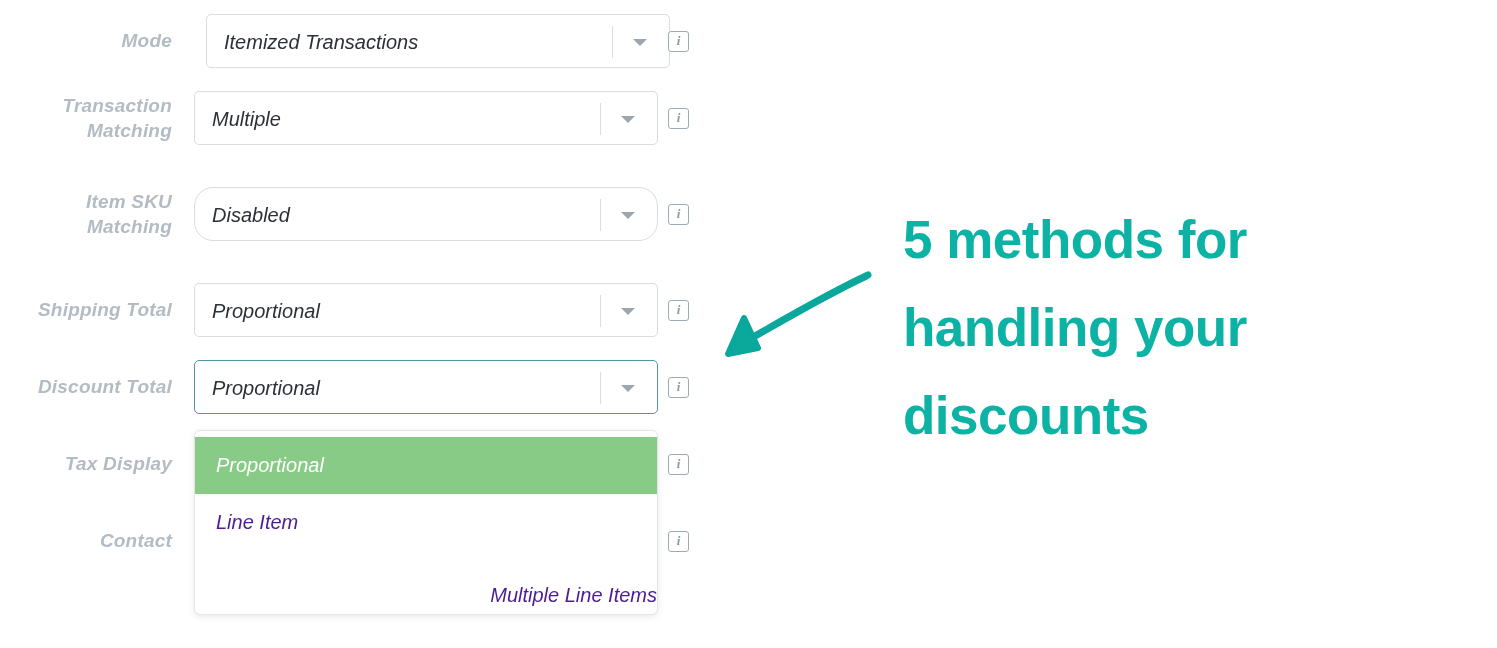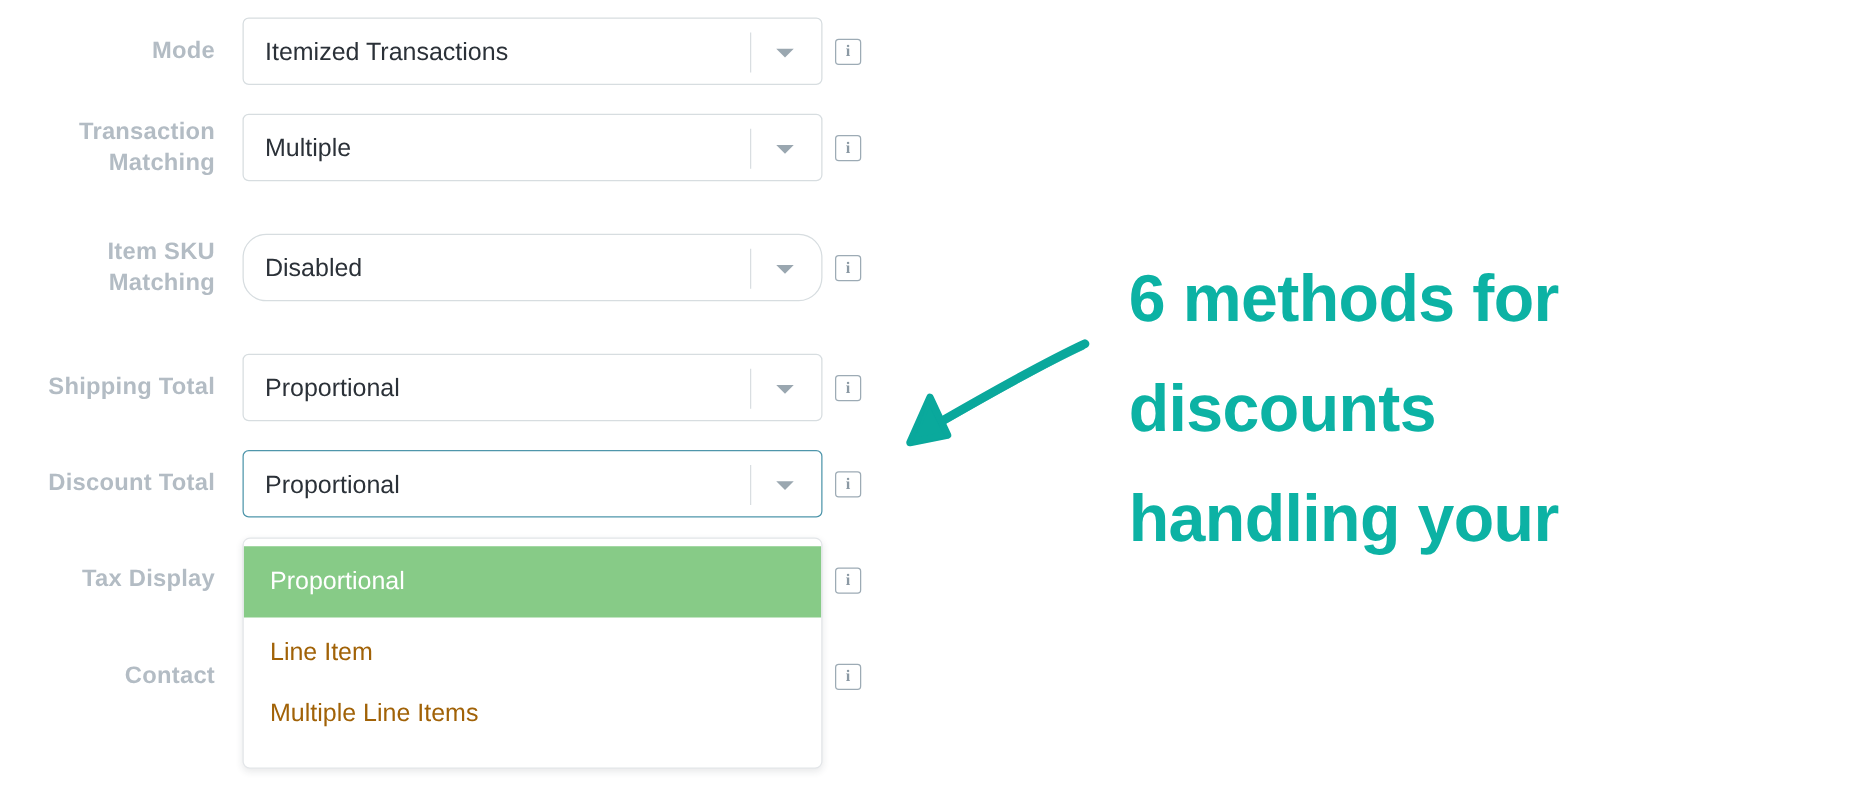--- a/index.html
+++ b/index.html
@@ -16,20 +16,21 @@
     -webkit-font-smoothing: antialiased;
   }
 
   
   .form-area {
     position: absolute;
     left: 0;
     top: 0;
     width: 700px;
     height: 648px;
+    font-style: italic;
   }
 
   .row {
     position: absolute;
     left: 0;
     width: 700px;
     height: 0;
   }
 
   .row-label {
@@ -119,21 +120,21 @@
   }
   .dd-option {
     position: absolute;
     left: 0;
     width: 462px;
     height: 57px;
     line-height: 57px;
     padding-left: 21px;
     box-sizing: border-box;
     font-size: 20px;
-    color: #a16207;
+    color: #4c1d95;
   }
   .dd-option.selected {
     background: #87cb87;
     color: #ffffff;
   }
 
   
   .annotation {
     position: absolute;
     left: 903px;
@@ -155,21 +156,21 @@
     height: 110px;
   }
 </style>
 </head>
 <body>
 
 <div class="form-area">
 
   <div class="row" style="top:14px;">
     <div class="row-label" style="top:14px;">Mode</div>
-    <div class="select" style="top:0;">
+    <div class="select" style="top:0;margin-left:12px;">
       <div class="select-value">Itemized Transactions</div>
       <div class="select-sep"></div>
       <div class="caret"></div>
     </div>
     <div class="info-icon" style="top:17px;">i</div>
   </div>
 
   <div class="row" style="top:91px;">
     <div class="row-label" style="top:2px;">Transaction
 Matching</div>
@@ -218,31 +219,31 @@
   </div>
 
   <div class="row" style="top:514px;">
     <div class="row-label" style="top:14px;">Contact</div>
     <div class="info-icon" style="top:17px;">i</div>
   </div>
 
   <div class="dropdown">
     <div class="dd-option selected" style="top:6px;">Proportional</div>
     <div class="dd-option" style="top:63px;">Line Item</div>
-    <div class="dd-option" style="top:112px;">Multiple Line Items</div>
+    <div class="dd-option" style="top:136px;text-align:right;">Multiple Line Items</div>
   </div>
 
 </div>
 
 <svg class="arrow-svg" viewBox="0 0 190 110">
   <g fill="none" stroke="#0aa89c" stroke-linecap="round" stroke-linejoin="round">
     <path d="M178 13 C150 26, 110 48, 58 78" stroke-width="7"></path>
     <path d="M176 16 C148 29, 108 51, 56 81" stroke-width="4" opacity="0.85"></path>
   </g>
   <path d="M38 92 L54 56 L68 86 Z" fill="#0aa89c" stroke="#0aa89c" stroke-width="6" stroke-linejoin="round"></path>
   <path d="M40 94 L52 60 L66 88 Z" fill="#0aa89c" opacity="0.9"></path>
 </svg>
 
 <div class="annotation">
-  <span class="ann-line">6 methods for</span>
+  <span class="ann-line">5 methods for</span>
+  <span class="ann-line">handling your</span>
   <span class="ann-line">discounts</span>
-  <span class="ann-line">handling your</span>
 </div>
 
 </body></html>

